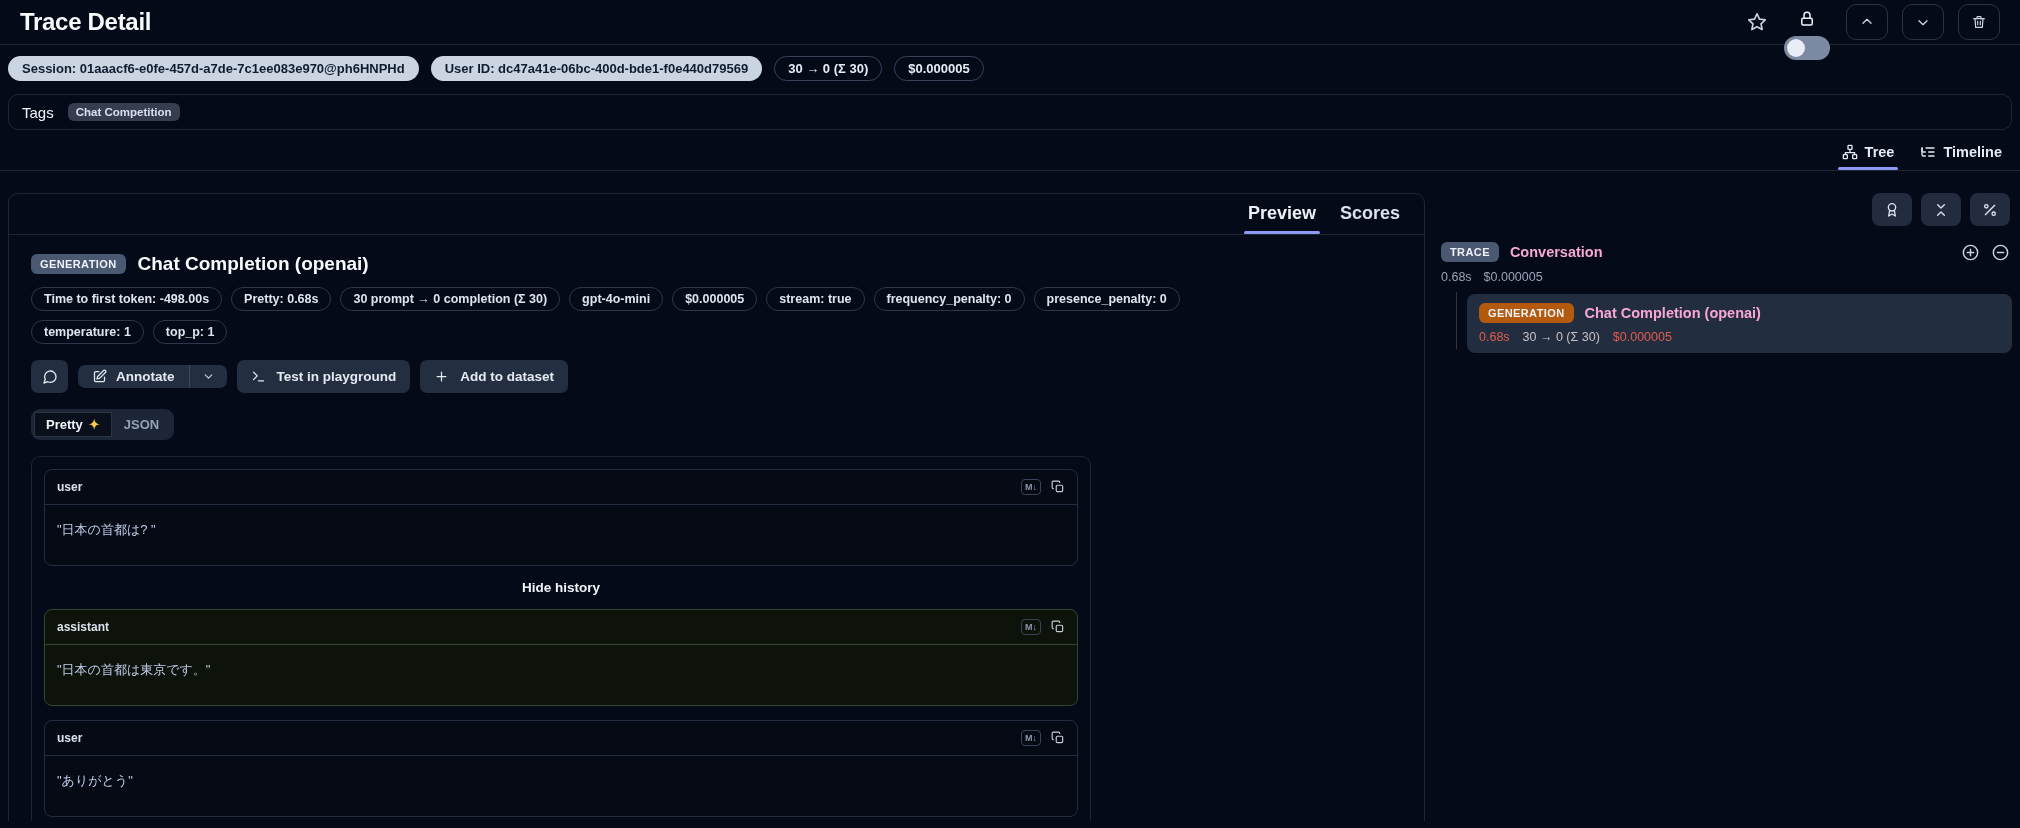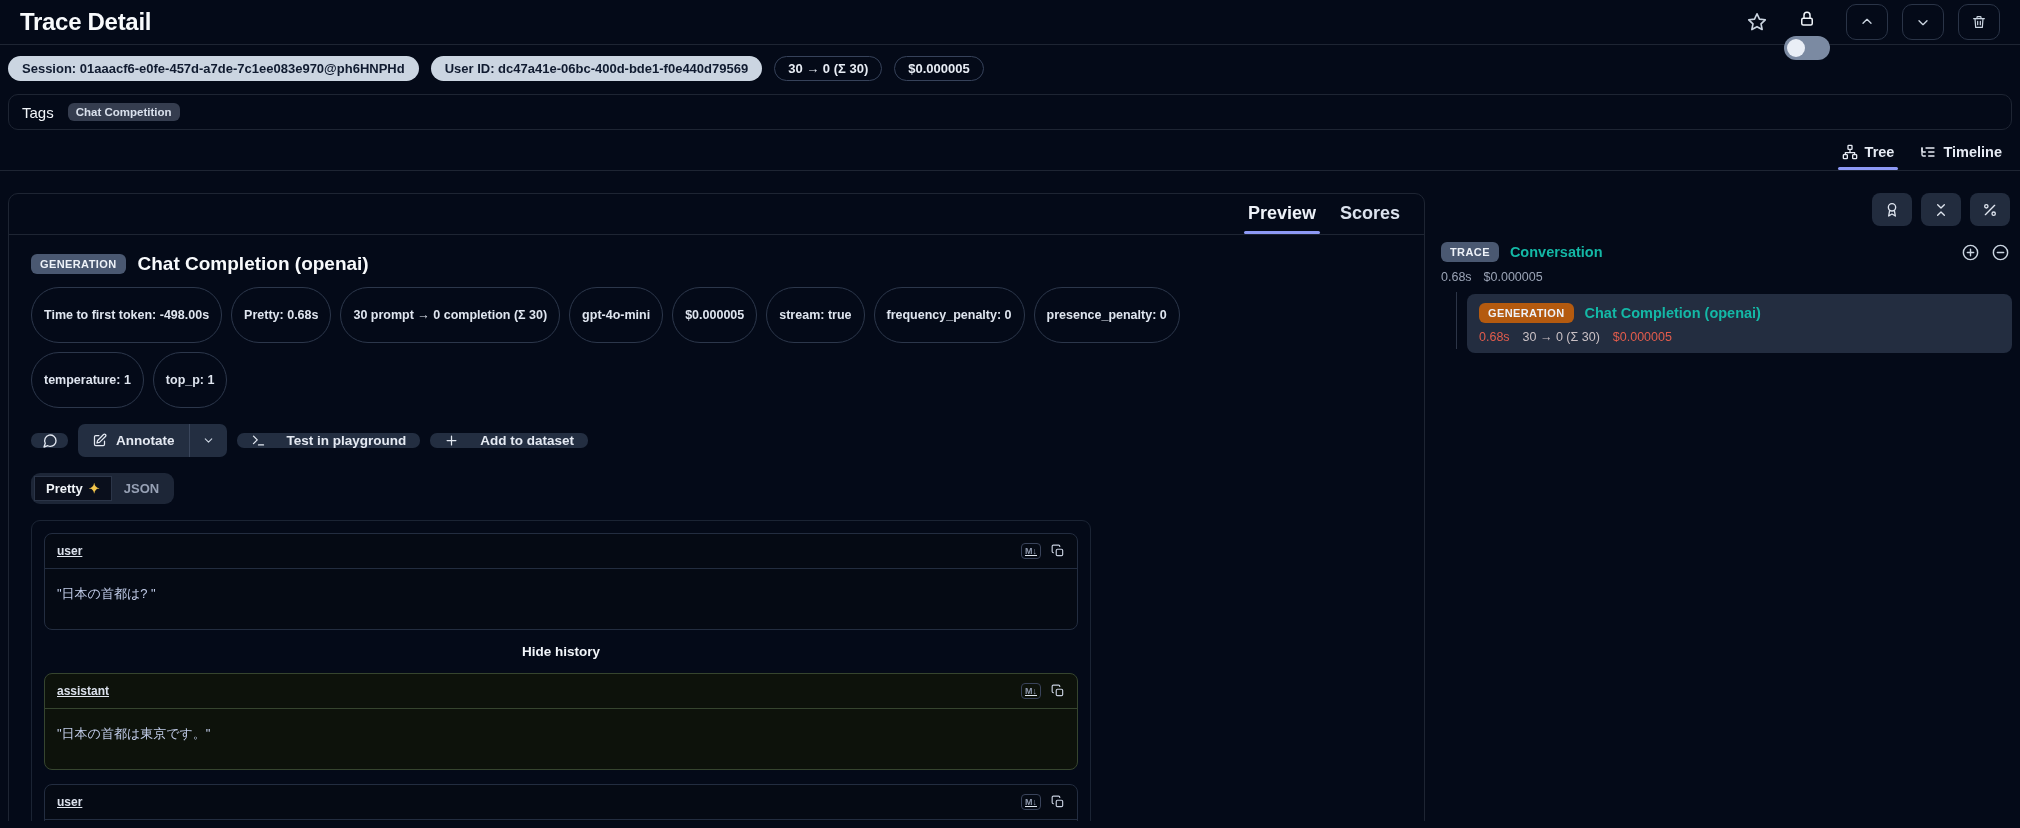--- a/index.html
+++ b/index.html
@@ -49,55 +49,55 @@
   .card-tab.inactive { color:#dbe2ee; }
   .card-tab.active::after { content:""; position:absolute; left:6px; right:6px; bottom:0; height:3px; background:#8d99f5; border-radius:2px; }
   .card-body { padding:18px 22px; }
 
   .gen-header { display:flex; align-items:center; gap:12px; }
   .type-badge { background:#4a5871; color:#eef2f8; font-size:11px; font-weight:bold; letter-spacing:.4px; padding:4px 9px; border-radius:6px; }
   .obs-title { font-size:19px; font-weight:bold; color:#f8fafc; }
   .timestamp { margin-top:6px; font-size:13px; color:#98a2b5; }
 
   .badge-row { margin-top:12px; display:flex; flex-wrap:wrap; gap:9px; max-width:1260px; }
-  .info-pill { border:1px solid #2c374b; border-radius:999px; padding:20px 12px; font-size:12.5px; font-weight:bold; color:#dfe5ef; white-space:nowrap; }
+  .info-pill { border:1px solid #2c374b; border-radius:999px; padding:4px 12px; font-size:12.5px; font-weight:bold; color:#dfe5ef; white-space:nowrap; }
 
   .actions-row { margin-top:16px; display:flex; align-items:center; gap:10px; }
-  .act-btn { display:flex; align-items:center; gap:21px; background:#232e41; color:#e4e9f2; border:none; border-radius:7px;
-             padding:0 14px; height:15px; font-size:13.5px; font-weight:bold; font-family:inherit; cursor:pointer; }
+  .act-btn { display:flex; align-items:center; gap:11px; background:#232e41; color:#e4e9f2; border:none; border-radius:7px;
+             padding:0 14px; height:33px; font-size:13.5px; font-weight:bold; font-family:inherit; cursor:pointer; }
   .act-btn.icon-only { width:37px; padding:0; justify-content:center; }
-  .split-btn { display:flex; align-items:stretch; background:#232e41; border-radius:7px; height:33px; }
+  .split-btn { display:flex; align-items:stretch; background:#232e41; border-radius:7px; height:23px; }
   .split-main { display:flex; align-items:center; gap:9px; padding:0 14px; font-size:13.5px; font-weight:bold; color:#e4e9f2; cursor:pointer; }
   .split-div { width:1px; background:#3a465c; margin:0; }
   .split-caret { display:flex; align-items:center; padding:0 12px; color:#cbd5e1; cursor:pointer; }
 
   .fmt-toggle { margin-top:16px; display:inline-flex; background:#1d2637; border-radius:9px; padding:3px; }
   .fmt-opt { padding:5px 12px; font-size:13px; font-weight:bold; color:#97a1b5; border-radius:0; cursor:pointer; display:flex; align-items:center; gap:6px; }
   .fmt-opt.active { background:#0a0f1c; border:1px solid #2b3548; color:#f1f5f9; padding:4px 11px; }
   .sparkle { color:#f3c64b; font-size:13px; }
 
   .msgs-wrap { margin-top:16px; border:1px solid #1b2434; border-radius:9px; padding:12px; width:1060px; }
   .msg-box { border:1px solid #232d40; border-radius:8px; background:#050a14; overflow:hidden; }
-  .msg-head { display:flex; align-items:center; justify-content:space-between; padding:9px 12px; border-bottom:1px solid #232d40;text-decoration:underline; }
+  .msg-head { display:flex; align-items:center; justify-content:space-between; padding:9px 12px; border-bottom:1px solid #232d40; }
   .msg-role { font-size:12px; font-weight:bold; color:#dbe1ec; }
   .msg-icons { display:flex; align-items:center; gap:10px; }
   .md-chip { border:1px solid #39435a; border-radius:4px; font-size:9px; font-weight:bold; color:#8d97ac; padding:2px 3px; cursor:pointer; }
   .copy-ic { color:#c6cedd; cursor:pointer; }
   .msg-content { padding:16px 12px 26px 12px; font-size:13px; color:#c2cdea; }
   .msg-box.assistant { border-color:#36452f; background:#0d120b; }
   .msg-box.assistant .msg-head { border-bottom-color:#36452f; }
   .hide-history { text-align:center; font-size:13.5px; font-weight:bold; color:#f1f5f9; margin:14px 0; cursor:pointer; }
 
   
   .right-panel { flex:1; min-width:0; }
   .panel-toolbar { display:flex; justify-content:flex-end; gap:9px; padding:0 2px 12px 0; }
   .tool-btn { width:40px; height:33px; background:#222c3e; border:none; border-radius:8px; color:#dfe5ef;
               display:flex; align-items:center; justify-content:center; cursor:pointer; }
   .trace-row { display:flex; align-items:center; gap:11px; padding:4px 2px; cursor:pointer; }
-  .trace-title { font-size:14.5px; font-weight:bold; color:#14b8a6; }
+  .trace-title { font-size:14.5px; font-weight:bold; color:#f9a8d4; }
   .trace-row .spacer { flex:1; }
   .circle-ic { color:#cbd5e1; cursor:pointer; }
   .trace-metrics { display:flex; gap:12px; padding:4px 2px 10px 2px; font-size:12.5px; color:#9aa3b5; }
   .tree-children { position:relative; margin-left:17px; padding-left:11px; }
   .tree-children::before { content:""; position:absolute; left:0; top:-2px; bottom:4px; width:1px; background:#2c3547; }
   .gen-node { background:#232d40; border-radius:8px; padding:9px 12px; cursor:pointer; }
   .gen-node-head { display:flex; align-items:center; gap:11px; }
   .type-badge.orange { background:#b45a0f; }
   .gen-node-metrics { margin-top:7px; display:flex; gap:13px; font-size:12.5px; }
   .m-red { color:#e25c4c; }

